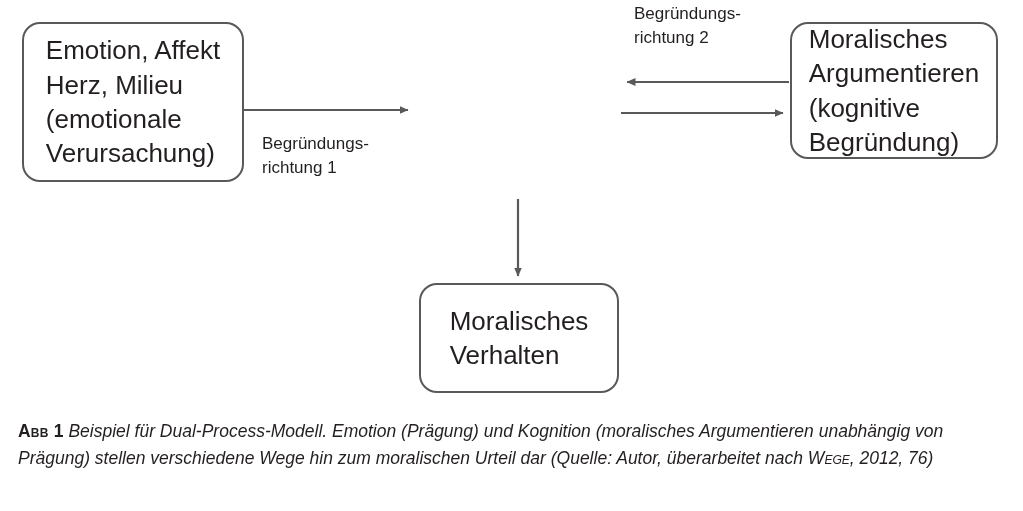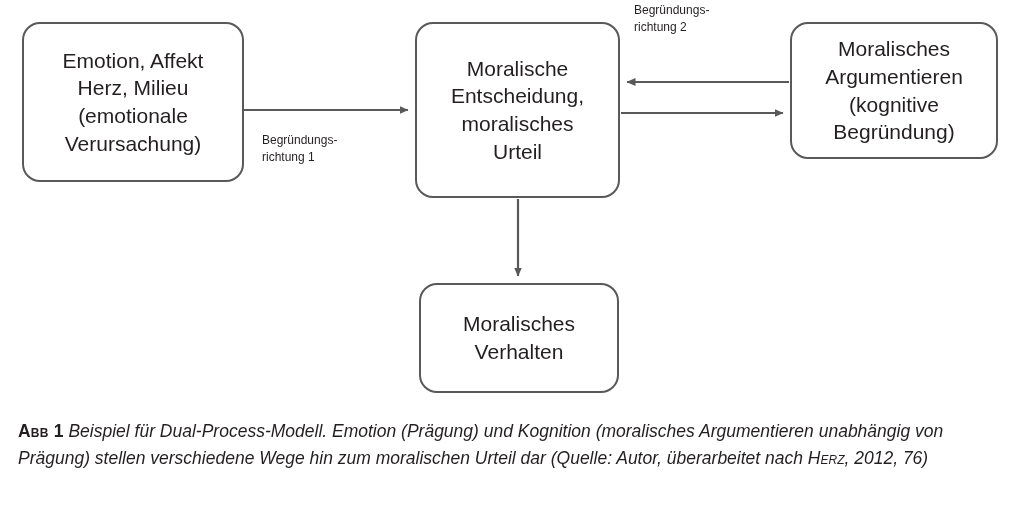--- a/index.html
+++ b/index.html
@@ -24,23 +24,23 @@
   }
   .node {
     position: absolute;
     box-sizing: border-box;
     border: 2px solid #58595b;
     border-radius: 18px;
     background: #ffffff;
     display: flex;
     align-items: center;
     justify-content: center;
-    text-align: center;
+    text-align: left;
     line-height: 1.32;
-    font-size: 21px;
+    font-size: 26px;
     color: #231f20;
     padding: 4px 6px;
   }
   .node .lines {
     display: block;
   }
   #node-emotion {
     left: 22px;
     top: 22px;
     width: 222px;
@@ -59,21 +59,21 @@
     height: 137px;
   }
   #node-behavior {
     left: 419px;
     top: 283px;
     width: 200px;
     height: 110px;
   }
   .edge-label {
     position: absolute;
-    font-size: 12px;
+    font-size: 17px;
     line-height: 1.4;
     color: #231f20;
     text-align: left;
     white-space: pre-line;
   }
   #label-direction1 {
     left: 262px;
     top: 132px;
     width: 150px;
   }
@@ -132,39 +132,33 @@
     <line x1="518" y1="199" x2="518" y2="276" stroke="#58595b" stroke-width="2.2" marker-end="url(#arrowhead)"></line>
   </svg>
 
   <div class="node" id="node-emotion">
     <span class="lines" style="white-space: pre-line;">Emotion, Affekt
 Herz, Milieu
 (emotionale
 Verursachung)</span>
   </div>
 
-  <div class="node" id="node-decision">
-    <span class="lines" style="white-space: pre-line;">Moralische
-Entscheidung,
-moralisches
-Urteil</span>
-  </div>
 
   <div class="node" id="node-argument">
     <span class="lines" style="white-space: pre-line;">Moralisches
 Argumentieren
 (kognitive
 Begründung)</span>
   </div>
 
   <div class="node" id="node-behavior">
     <span class="lines" style="white-space: pre-line;">Moralisches
 Verhalten</span>
   </div>
 
   <div class="edge-label" id="label-direction1" style="white-space: pre-line;">Begründungs-
 richtung 1</div>
   <div class="edge-label" id="label-direction2" style="white-space: pre-line;">Begründungs-
 richtung 2</div>
 
 </div>
 
-<div id="caption"><span class="cap-lead">Abb 1</span><span> Beispiel für Dual-Process-Modell. Emotion (Prägung) und Kognition (moralisches Argumentieren unabhängig von Prägung) stellen verschiedene Wege hin zum moralischen Urteil dar (Quelle: Autor, überarbeitet nach </span><span class="smallcaps">Herz</span><span>, 2012, 76)</span></div>
+<div id="caption"><span class="cap-lead">Abb 1</span><span> Beispiel für Dual-Process-Modell. Emotion (Prägung) und Kognition (moralisches Argumentieren unabhängig von Prägung) stellen verschiedene Wege hin zum moralischen Urteil dar (Quelle: Autor, überarbeitet nach </span><span class="smallcaps">Wege</span><span>, 2012, 76)</span></div>
 
 </body></html>

